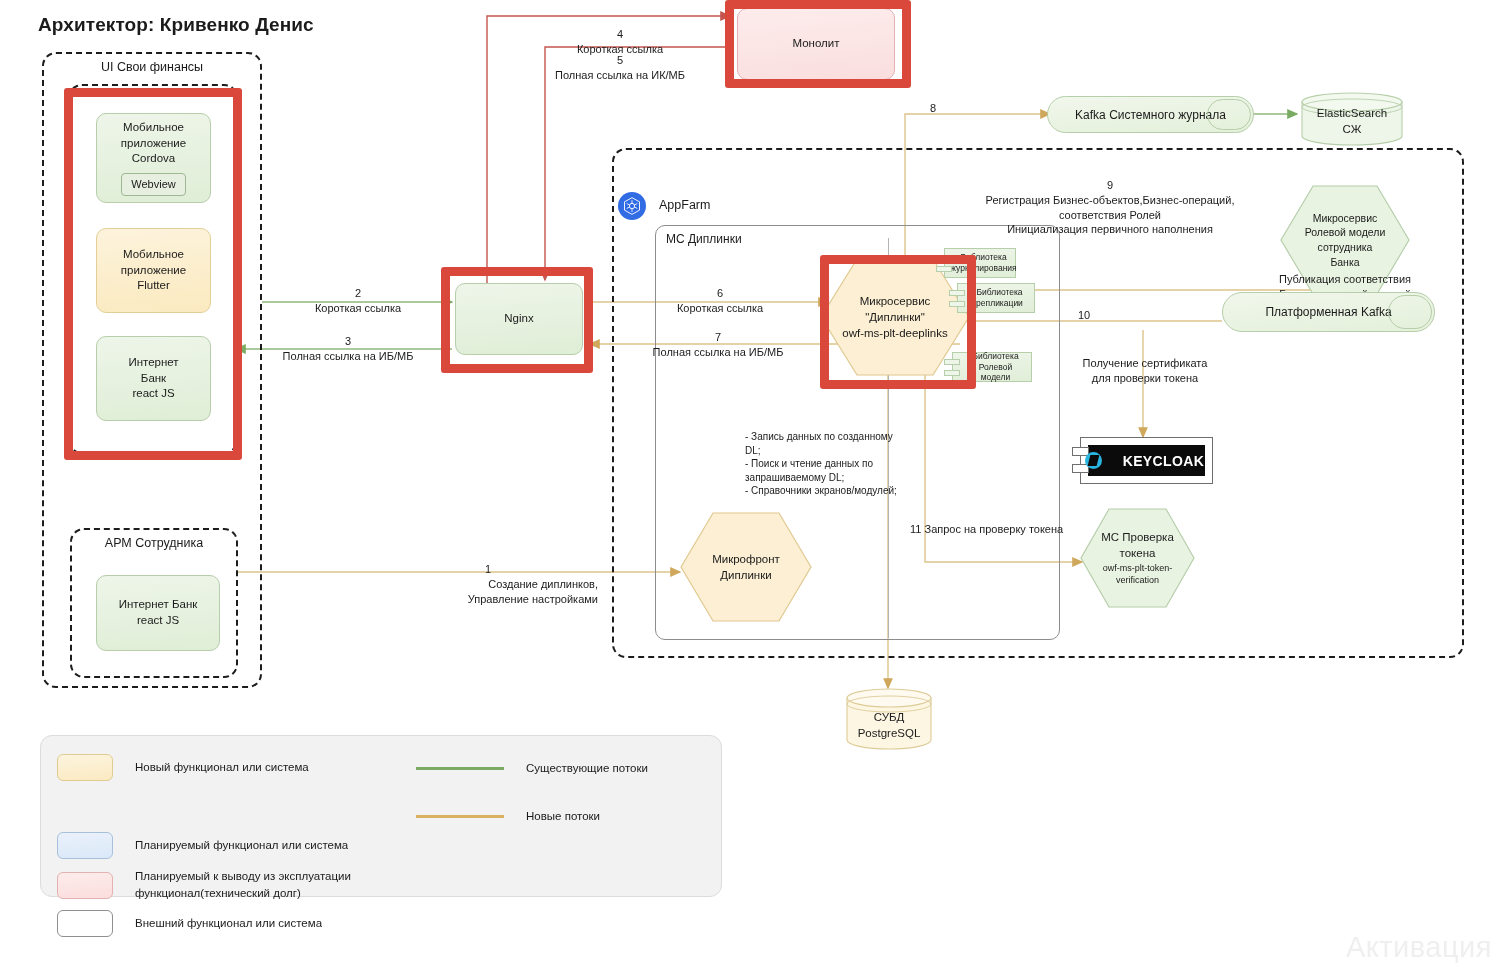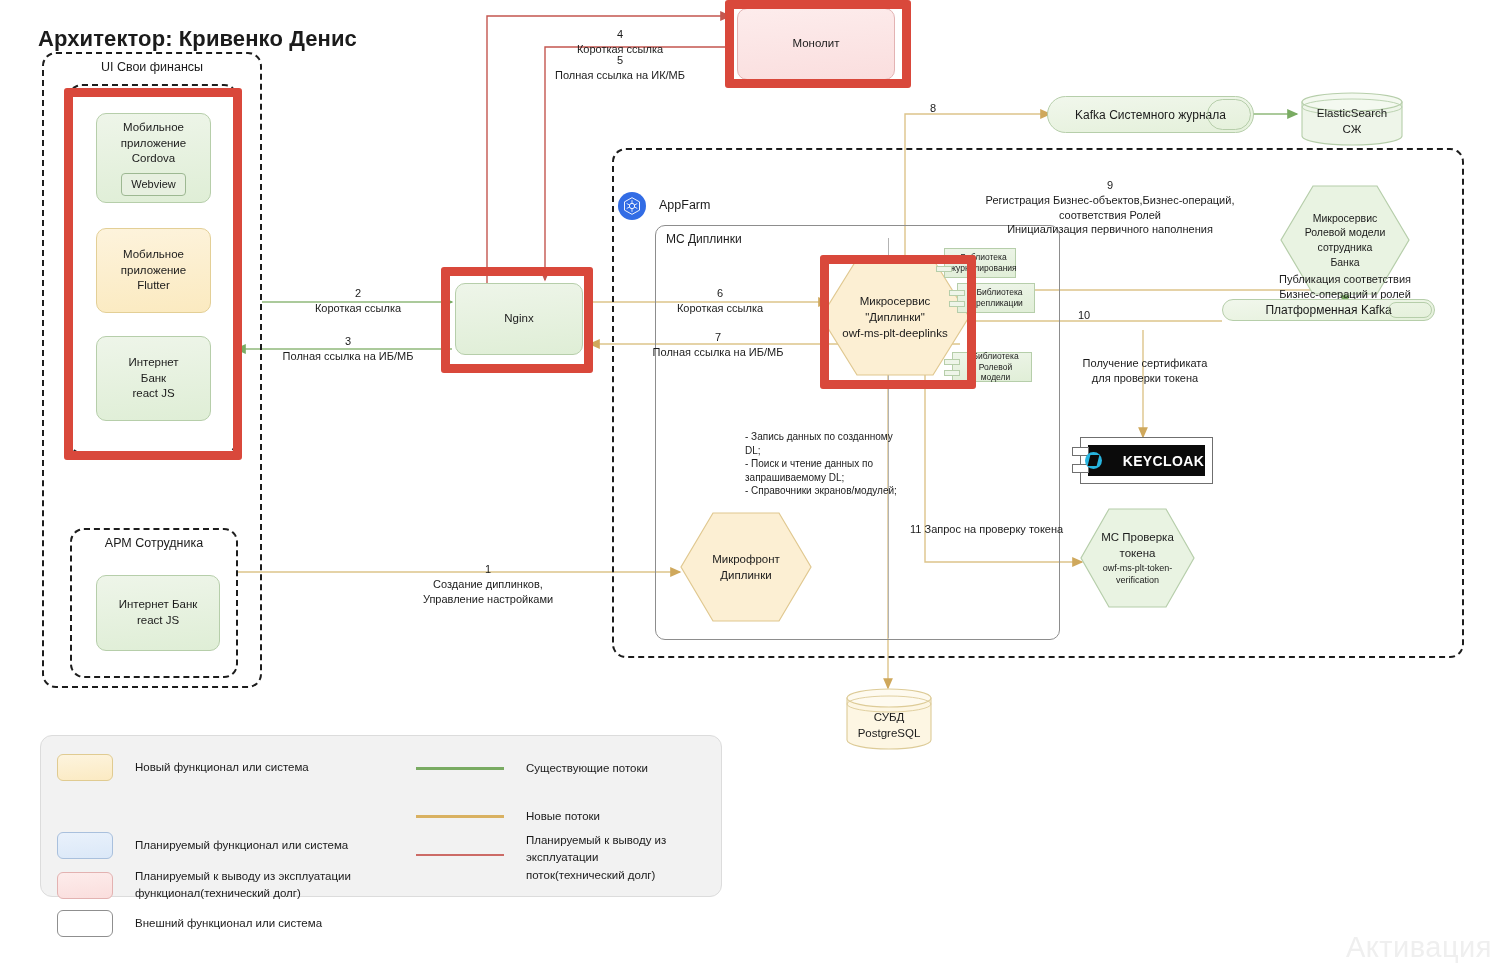--- a/index.html
+++ b/index.html
@@ -8,21 +8,21 @@
     width:1506px; height:970px;
     font-family:"Liberation Sans", sans-serif;
     color:#1b1b1b; position:relative; overflow:hidden;
   }
   #canvas { position:absolute; inset:0; }
   svg.wires { position:absolute; left:0; top:0; width:1506px; height:970px; pointer-events:none; }
 
   .abs { position:absolute; }
 
   .title {
-    left:38px; top:26px; font-size:22px; font-weight:600; letter-spacing:.1px;
+    left:38px; top:14px; font-size:19px; font-weight:600; letter-spacing:.1px;
   }
 
   
   .dash {
     border:2.5px dashed #1c1c1c; border-radius:14px; background:transparent;
   }
   .ctr-label {
     position:absolute; left:0; right:0; top:6px; text-align:center;
     font-size:12.5px; color:#1b1b1b;
   }
@@ -338,21 +338,21 @@
       <div>Микросервис</div>
       <div>Ролевой модели</div>
       <div>сотрудника</div>
       <div>Банка</div>
     </div>
   </div>
 
   <div class="flab abs" style="left:1235px; top:272px; width:220px; white-space:pre-line;">Публикация соответствия
 Бизнес-операций и ролей</div>
 
-  <div class="pill" style="left:1222px; top:299px; width:213px; height:22px;">
+  <div class="pill" style="left:1222px; top:292px; width:213px; height:40px;">
     <span>Платформенная Kafka</span>
     <span class="cap"></span>
   </div>
 
   <div class="flab abs" style="left:1055px; top:356px; width:180px; white-space:pre-line;">Получение сертификата
 для проверки токена</div>
 
   <div class="keycloak" style="left:1080px; top:437px; width:133px; height:47px;">
     <span class="kbar k1"></span>
     <span class="kbar k2"></span>
@@ -383,21 +383,21 @@
       <ellipse cx="44" cy="16" rx="42" ry="8" fill="none" stroke="#ddcb97" stroke-width=".9"></ellipse>
     </svg>
     <div class="label" style="transform:translateY(-28%)">
       <div>СУБД</div>
       <div>PostgreSQL</div>
     </div>
   </div>
 
   <div class="flab abs" style="left:378px; top:562px; width:220px;">
     <div class="num">1</div>
-    <div style="white-space:pre-line; text-align:center;">Создание диплинков,
+    <div style="white-space:pre-line; text-align:right;">Создание диплинков,
 Управление настройками</div>
   </div>
   <div class="flab abs" style="left:268px; top:286px; width:180px;">
     <div class="num">2</div>
     <div>Короткая ссылка</div>
   </div>
   <div class="flab abs" style="left:248px; top:334px; width:200px;">
     <div class="num">3</div>
     <div>Полная ссылка на ИБ/МБ</div>
   </div>
@@ -458,23 +458,17 @@
     </div>
 
     <div class="legend-row" style="left:375px; top:24px;">
       <span class="lline green"></span>
       <span class="legend-text">Существующие потоки</span>
     </div>
     <div class="legend-row" style="left:375px; top:72px;">
       <span class="lline orange"></span>
       <span class="legend-text">Новые потоки</span>
     </div>
-    <div class="legend-row" style="left:375px; top:96px; align-items:flex-start;">
-      <span class="lline red" style="margin-top:22px;"></span>
-      <span class="legend-text" style="white-space:pre-line;">Планируемый к выводу из
-эксплуатации
-поток(технический долг)</span>
-    </div>
   </div>
 
   <div class="watermark">Активация</div>
 
 </div>
 
 </body></html>

